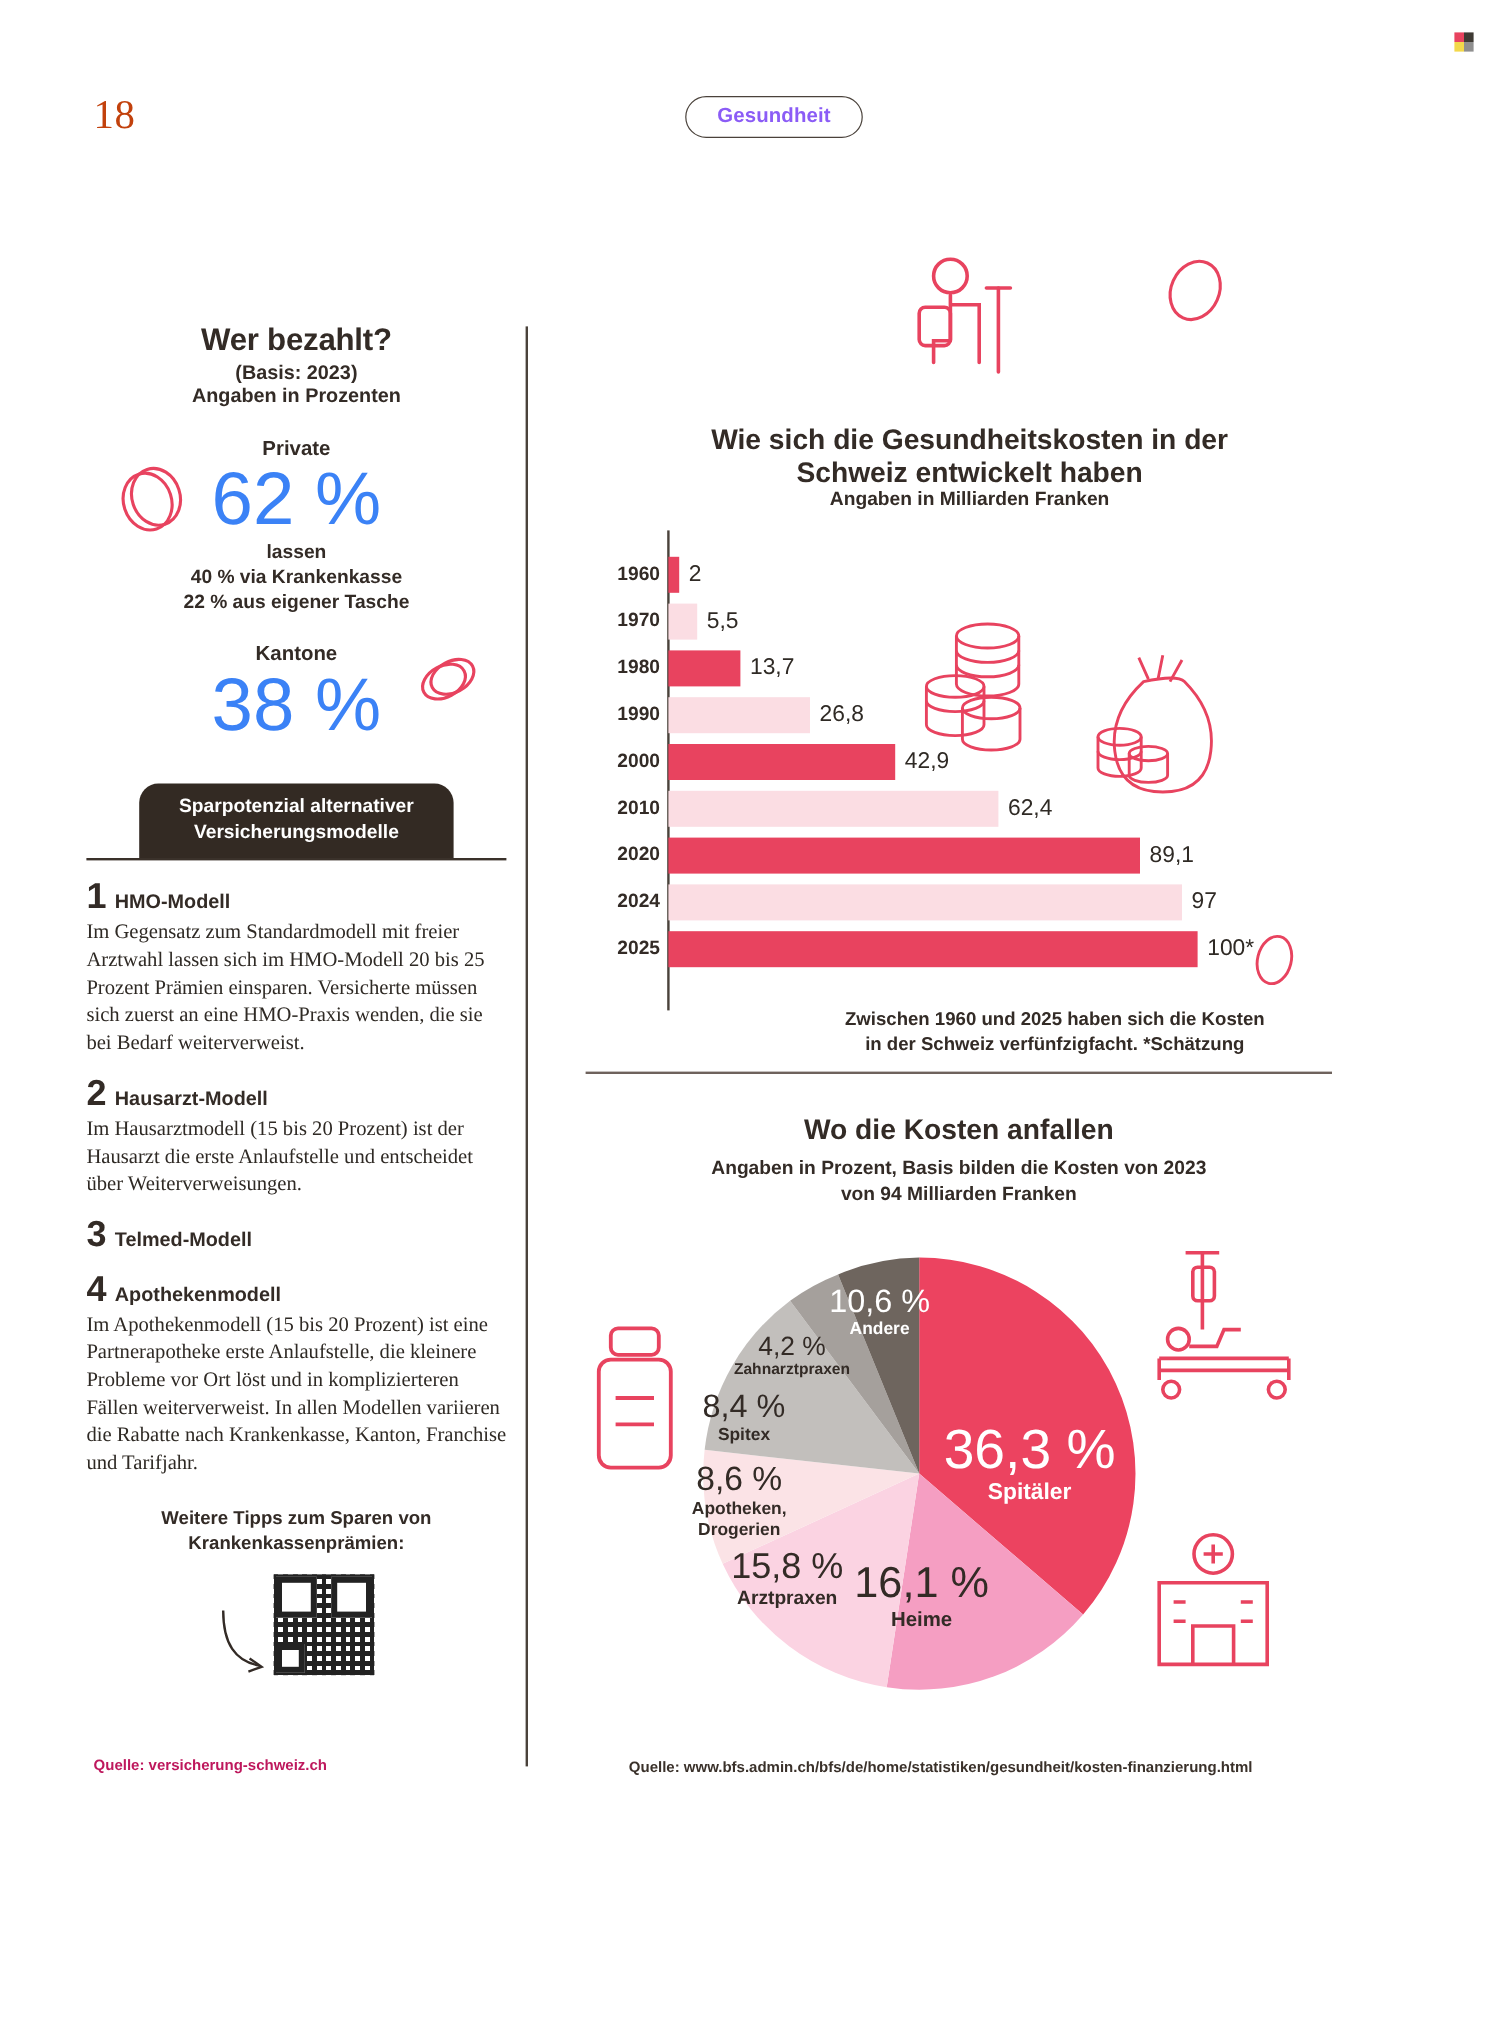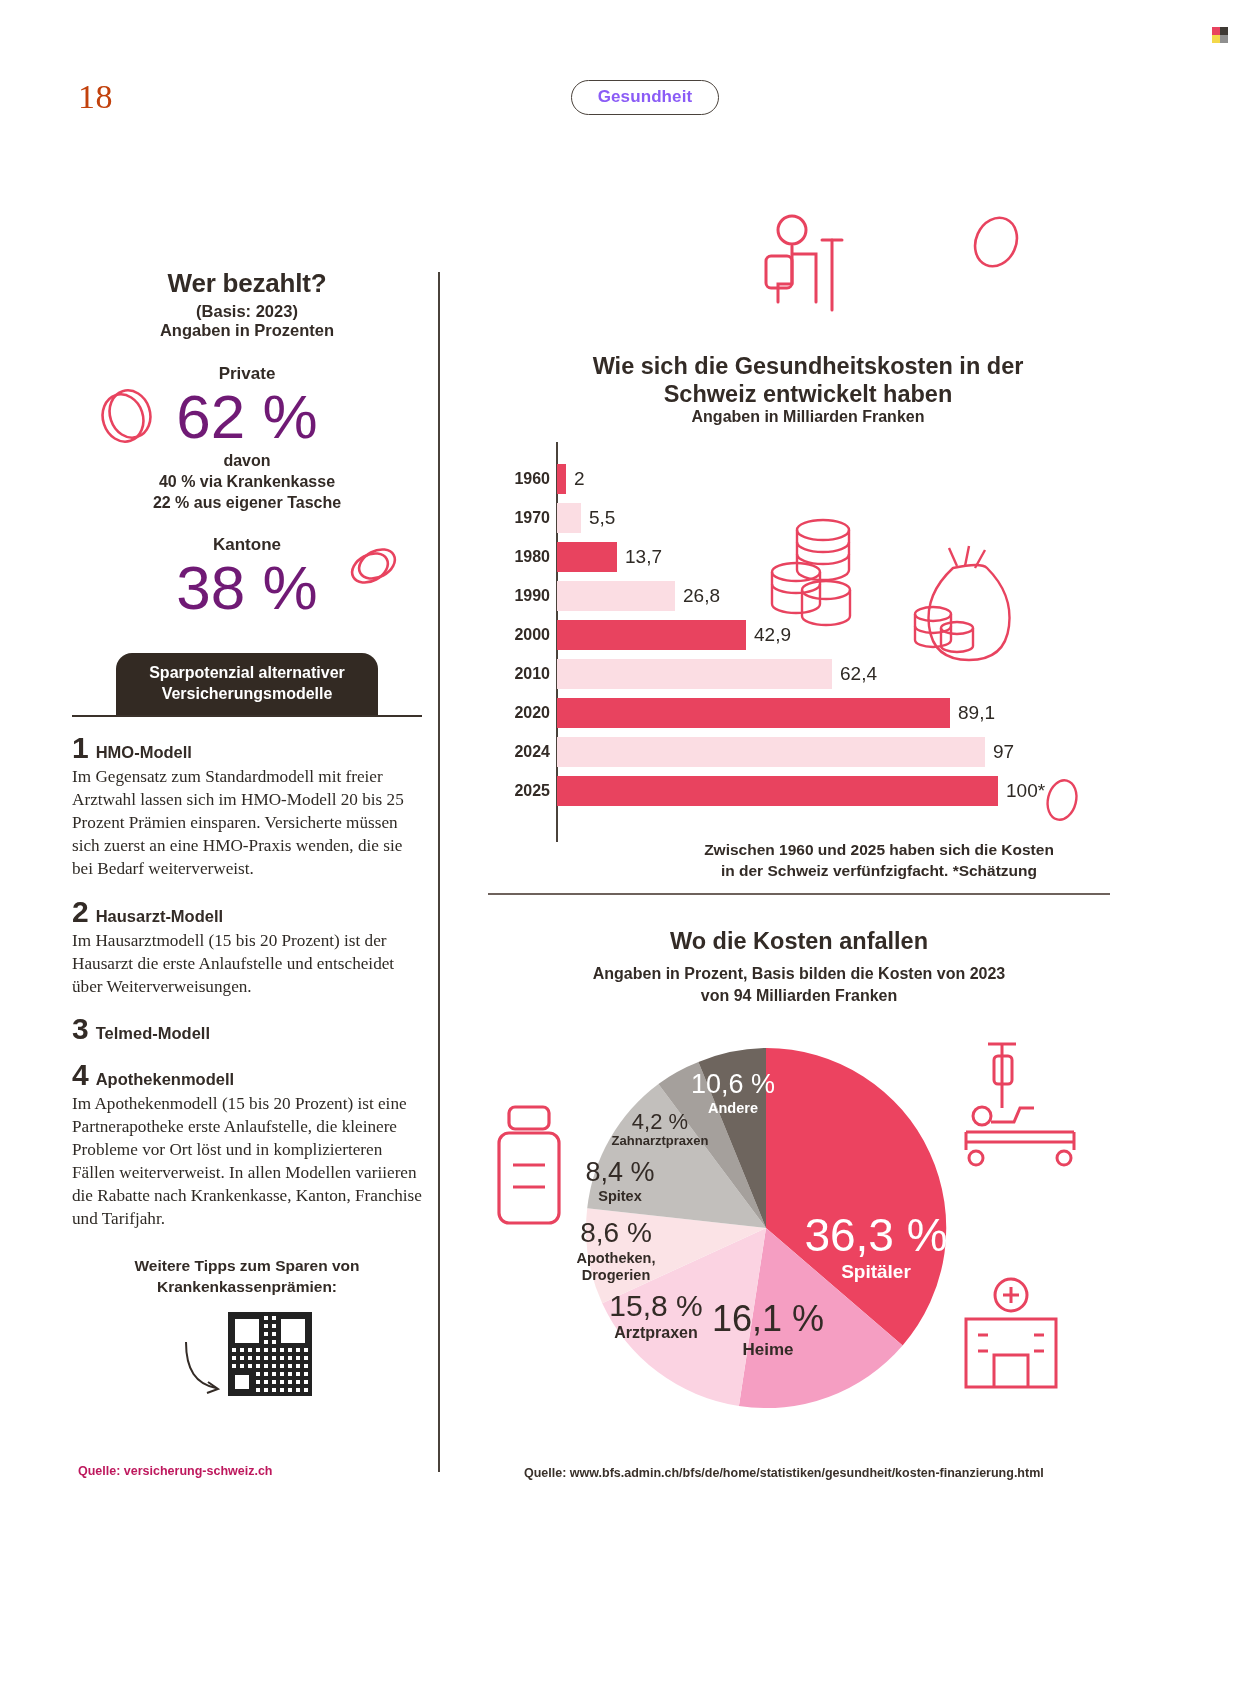--- a/index.html
+++ b/index.html
@@ -55,21 +55,21 @@
 
   
   .left-col { position: absolute; left: 72px; top: 268px; width: 350px; }
   .lc-title { text-align: center; font-size: 26px; font-weight: 800; letter-spacing: -.2px; }
   .lc-sub  { text-align: center; font-size: 16.5px; font-weight: 600; margin-top: 3px; }
   .lc-sub2 { text-align: center; font-size: 16.5px; font-weight: 600; }
 
   .pay-block { margin-top: 24px; text-align: center; position: relative; }
   .pay-label { font-size: 17px; font-weight: 600; }
   .pay-big {
-    font-size: 62px; color: #701a75; font-weight: 400;
+    font-size: 62px; color: #3b82f6; font-weight: 400;
     letter-spacing: 0px; line-height: 1.0; margin-top: 2px;
   }
   .pay-note { font-size: 16px; font-weight: 600; margin-top: 2px; line-height: 1.32; }
 
   .coin-left  { position: absolute; left: 24px; top: 22px; }
   .coin-right { position: absolute; right: 18px; top: 8px; }
 
   
   .tab-wrap { margin-top: 34px; position: relative; width: 350px; }
   .tab-box {
@@ -180,21 +180,21 @@
     <div class="pay-block">
       <div class="coin-left deco">
         <svg width="62" height="60" viewBox="0 0 62 60">
           <ellipse cx="27" cy="32" rx="20" ry="24" fill="none" stroke="#e8435f" stroke-width="2.6" transform="rotate(-18 27 32)"></ellipse>
           <ellipse cx="34" cy="28" rx="20" ry="24" fill="none" stroke="#e8435f" stroke-width="2.6" transform="rotate(-18 34 28)"></ellipse>
         </svg>
       </div>
       <div class="pay-label">Private</div>
       <div class="pay-big">62 %</div>
       <div class="pay-note">
-        <div>davon</div>
+        <div>lassen</div>
         <div>40 % via Krankenkasse</div>
         <div>22 % aus eigener Tasche</div>
       </div>
     </div>
 
     <div class="pay-block" style="margin-top:22px;">
       <div class="coin-right deco">
         <svg width="58" height="48" viewBox="0 0 58 48">
           <ellipse cx="24" cy="25" rx="19" ry="13" fill="none" stroke="#e8435f" stroke-width="2.6" transform="rotate(-28 24 25)"></ellipse>
           <ellipse cx="31" cy="21" rx="19" ry="13" fill="none" stroke="#e8435f" stroke-width="2.6" transform="rotate(-28 31 21)"></ellipse>
@@ -452,21 +452,21 @@
 
         <path d="M200 200 L36.2 275.2 A180 180 0 0 1 21.2 180.2 Z" fill="#fbe3e6"></path>
 
         <path d="M200 200 L21.2 180.2 A180 180 0 0 1 92.4 55.9 Z" fill="#c2bfbc"></path>
 
         <path d="M200 200 L92.4 55.9 A180 180 0 0 1 132.4 34.0 Z" fill="#a5a09c"></path>
 
         <path d="M200 200 L132.4 34.0 A180 180 0 0 1 200 20 Z" fill="#6e655e"></path>
       </svg>
 
-      <div style="position:absolute; left:288px; top:165px; text-align:center; width:200px; color:#fff;margin-top:28px;">
+      <div style="position:absolute; left:270px; top:165px; text-align:center; width:200px; color:#fff;">
         <div style="font-size:46px; line-height:1.05;">36,3 %</div>
         <div style="font-size:19px; font-weight:600; margin-top:2px;">Spitäler</div>
       </div>
 
       <div style="position:absolute; left:200px; top:282px; text-align:center; width:160px;">
         <div style="font-size:36px; line-height:1.05;">16,1 %</div>
         <div style="font-size:17px; font-weight:600; margin-top:2px;">Heime</div>
       </div>
 
       <div style="position:absolute; left:88px; top:272px; text-align:center; width:160px;">

